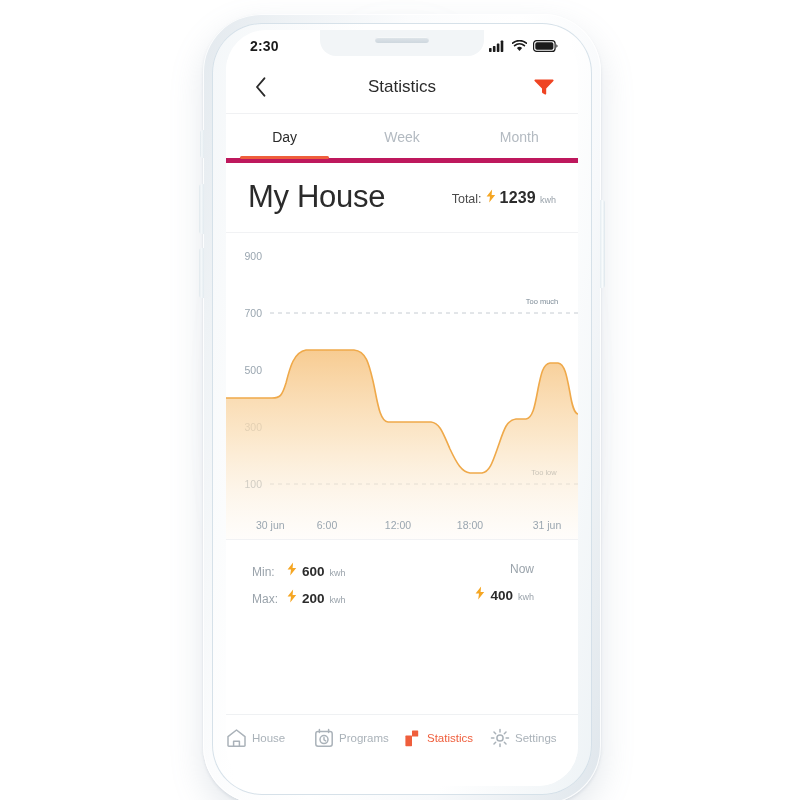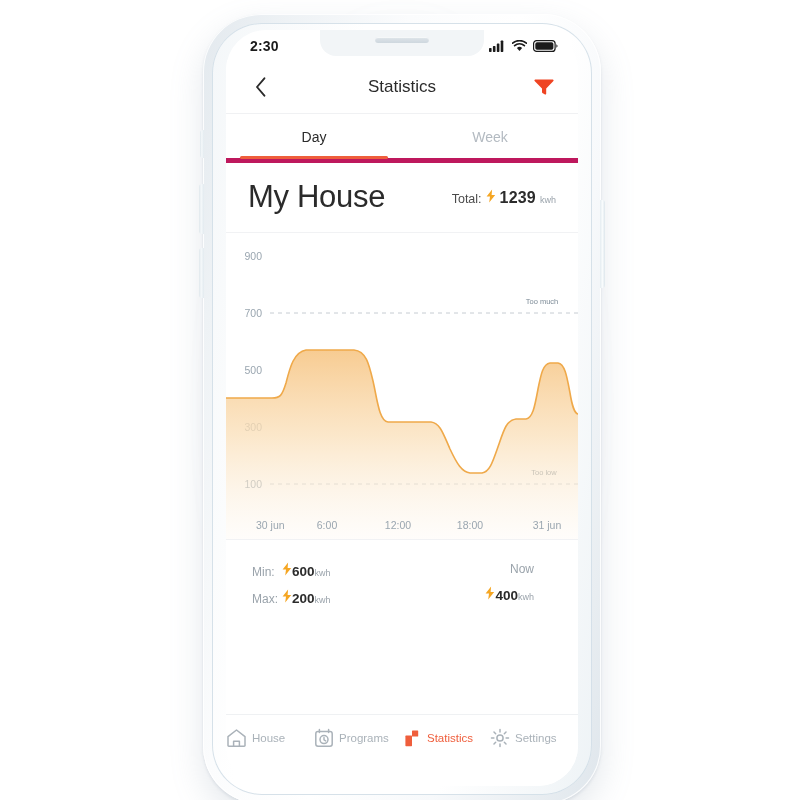--- a/index.html
+++ b/index.html
@@ -187,21 +187,21 @@
   .thr-label { font-size: 7.5px; fill: #7d8b97; font-family: "Liberation Sans", sans-serif;}
 
   
   .stats {
     display: flex;
     justify-content: space-between;
     padding: 22px 26px 0 26px;
     background: #fff;
   }
   .stats-left { display: flex; flex-direction: column; gap: 10px; }
-  .stat-row { display: flex; align-items: baseline; }
+  .stat-row { display: flex; align-items: baseline; gap: 5px; }
   .stat-key { font-size: 12px; color: #9aa3ab; width: 30px; }
   .stat-val { font-size: 13.5px; color: #2b2b2b; font-weight: bold; }
   .stat-unit { font-size: 9px; color: #9aa3ab; }
   .stats-right { display: flex; flex-direction: column; align-items: flex-end; gap: 10px; padding-right: 18px;}
   .now-label { font-size: 12px; color: #9aa3ab; }
 
   .bolt { display: inline-block; line-height: 1; }
 
   
   .tabbar {
@@ -279,20 +279,23 @@
         </svg>
       </div>
     </div>
 
     <div class="tabs">
       <div class="tab active">
         <span>Day</span>
       </div>
       <div class="tab">
         <span>Week</span>
+      </div>
+      <div class="tab">
+        <span>Month</span>
       </div>
     </div>
 
     <div class="house-head">
       <div class="house-name">My House</div>
       <div class="total-wrap">
         <span class="total-label">Total:</span>
         <span class="bolt">
           <svg width="10" height="14" viewBox="0 0 10 14">
               <path d="M6.1 0.4 L0.6 7.6 h3.4 L3.2 13.6 L9.2 6.1 H5.6 Z" fill="#f5a623"></path>

